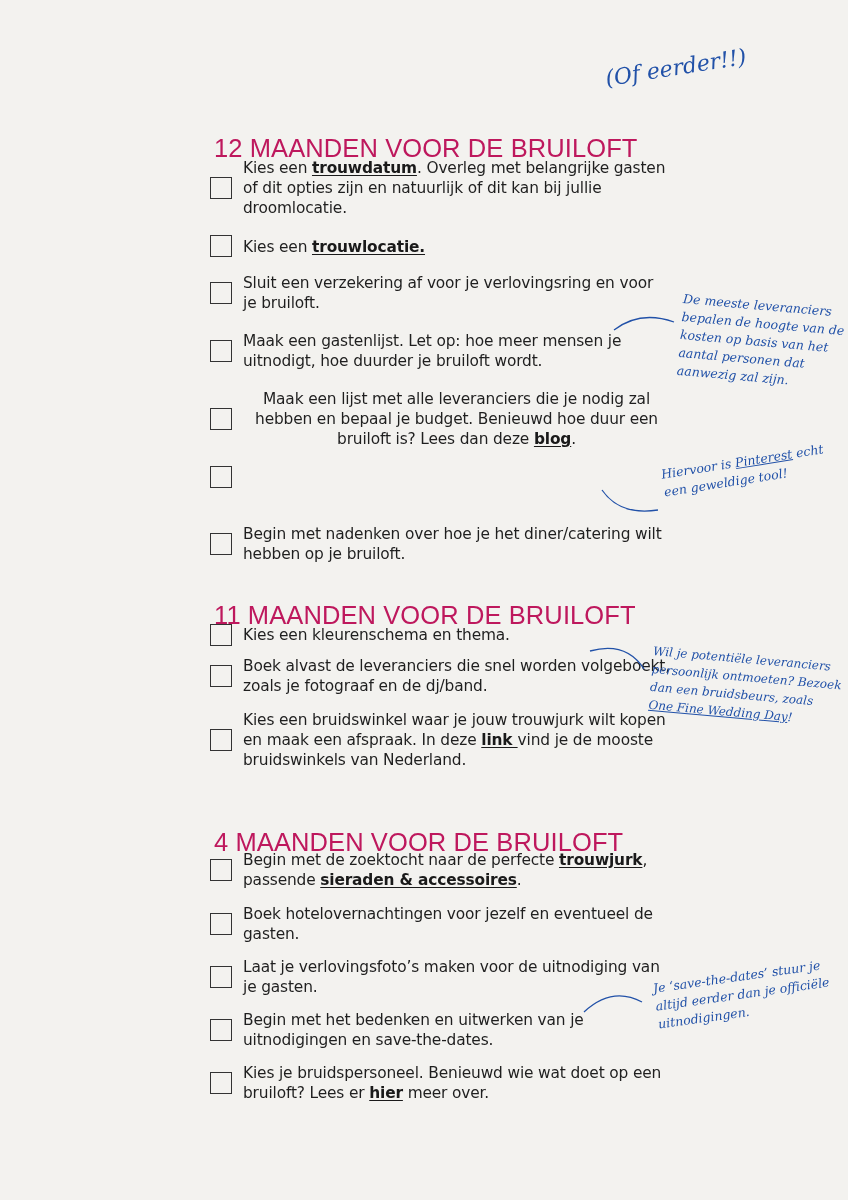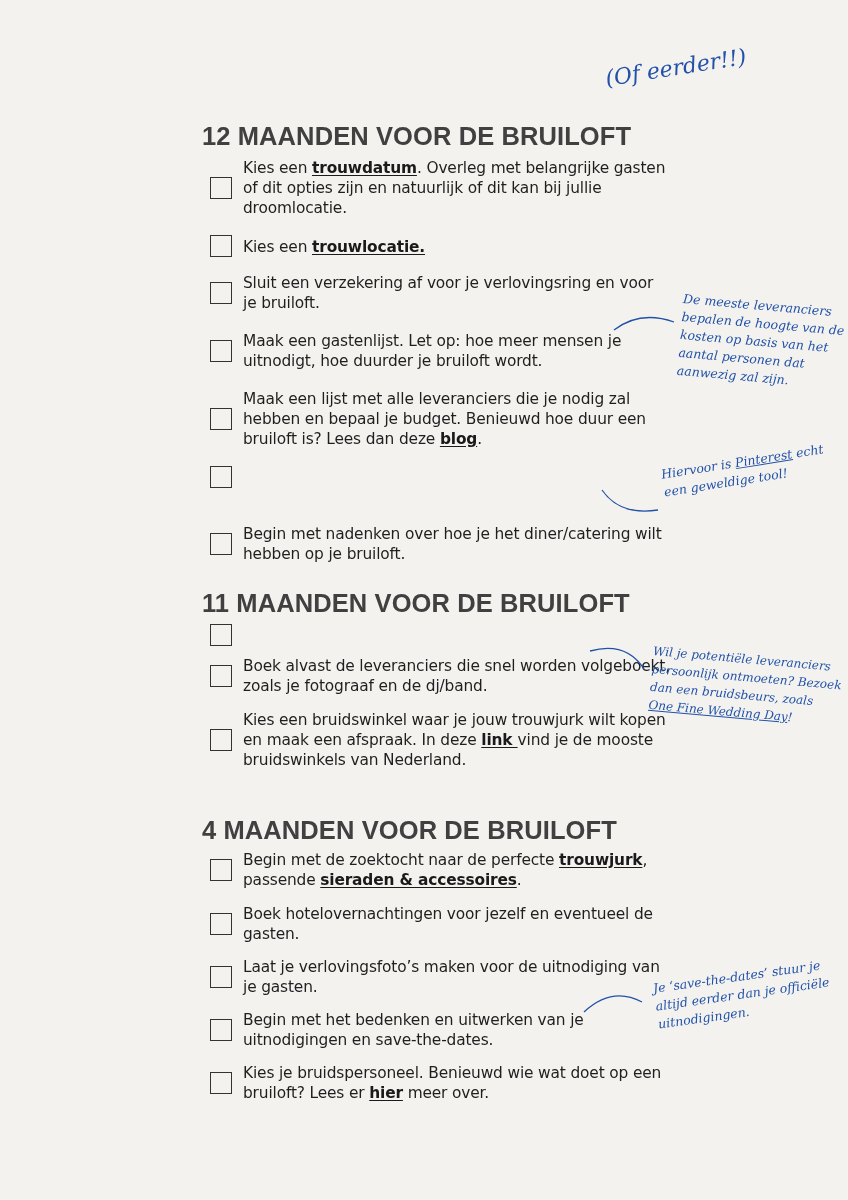--- a/index.html
+++ b/index.html
@@ -8,25 +8,25 @@
     background: #f3f2ef;
     position: relative;
     overflow: hidden;
     font-family: "DejaVu Sans", sans-serif;
     color: #1a1a1a;
   }
   .section-title {
     position: absolute;
     left: 198px;
     font-family: "Liberation Sans", sans-serif;
-    font-weight: bold;
+    font-weight: normal;
     font-size: 25.5px;
     letter-spacing: 0.1px;
-    color: #404040;
-    margin: 4px;
+    color: #be185d;
+    margin: 16px;
     white-space: nowrap;
   }
   .item {
     position: absolute;
     left: 210px;
     width: 460px;
     display: flex;
     align-items: center;
   }
   .checkbox {
@@ -87,40 +87,41 @@
 <div class="item" style="top:273px;">
   <div class="checkbox"></div>
   <div class="item-text">Sluit een verzekering af voor je verlovingsring en voor je bruiloft.</div>
 </div>
 
 <div class="item" style="top:331px;align-items:center;">
   <div class="checkbox"></div>
   <div class="item-text">Maak een gastenlijst. Let op: hoe meer mensen je uitnodigt, hoe duurder je bruiloft wordt.</div>
 </div>
 
-<div class="item" style="top:389px;">
+<div class="item" style="top:389px;text-align:center;">
   <div class="checkbox"></div>
   <div class="item-text">
     <span>Maak een lijst met alle leveranciers die je nodig zal hebben en bepaal je budget. Benieuwd hoe duur een bruiloft is? Lees dan deze </span><a href="#">blog</a><span>.</span>
   </div>
 </div>
 
 <div class="item" style="top:466px;">
   <div class="checkbox"></div>
 </div>
 
 <div class="item" style="top:524px;">
   <div class="checkbox"></div>
   <div class="item-text">Begin met nadenken over hoe je het diner/catering wilt hebben op je bruiloft.</div>
 </div>
 
 <h2 class="section-title" style="top:585px;">11 MAANDEN VOOR DE BRUILOFT</h2>
 
 <div class="item" style="top:624px;">
   <div class="checkbox"></div>
+  <div class="item-text">Kies een kleurenschema en thema.</div>
 </div>
 
 <div class="item" style="top:656px;">
   <div class="checkbox"></div>
   <div class="item-text">Boek alvast de leveranciers die snel worden volgeboekt, zoals je fotograaf en de dj/band.</div>
 </div>
 
 <div class="item" style="top:710px;">
   <div class="checkbox"></div>
   <div class="item-text">

